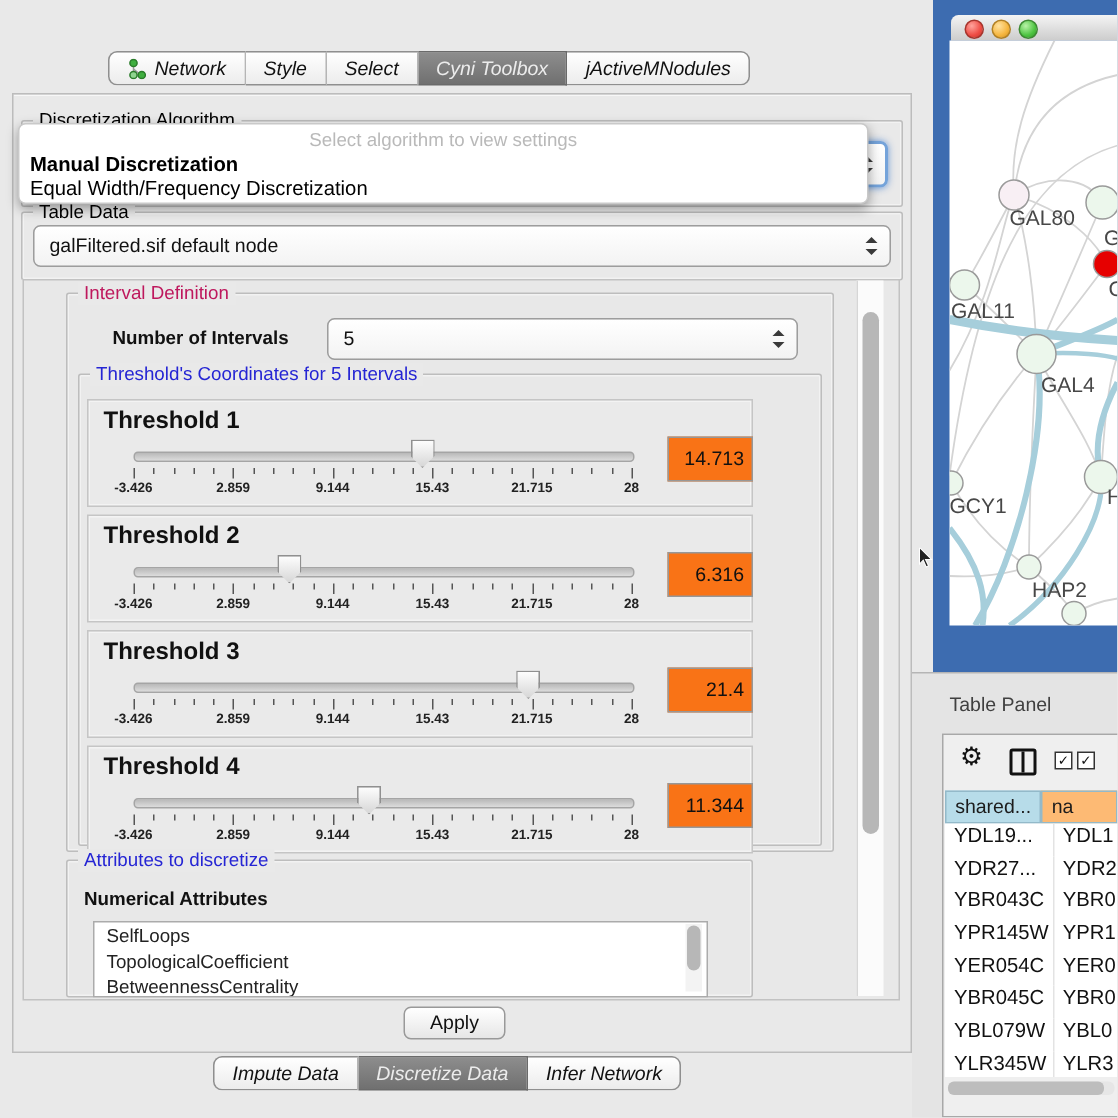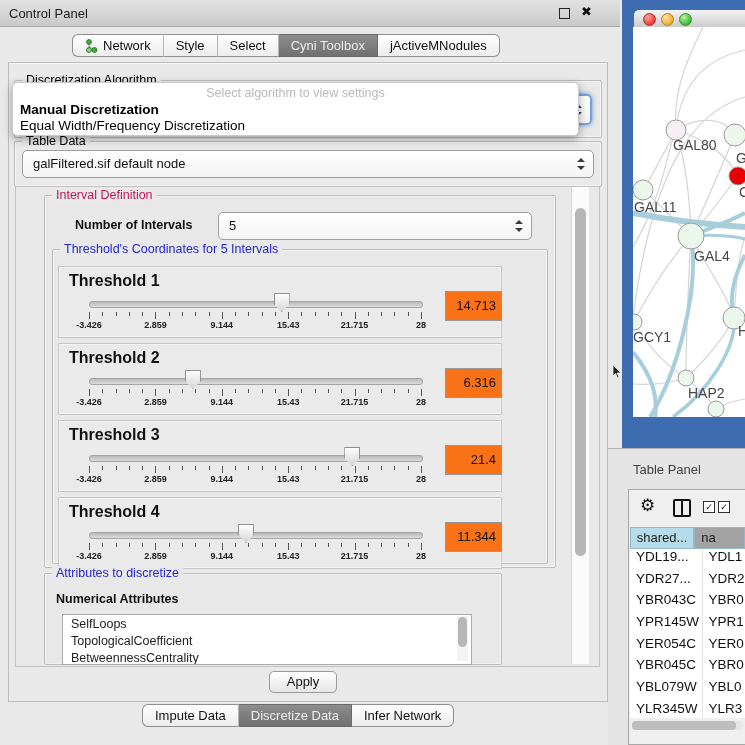--- a/index.html
+++ b/index.html
@@ -8,21 +8,21 @@
   .abs{position:absolute;}
 
   
   #control-panel{left:0;top:0;width:620px;height:745px;background:#e9e9e9;}
   #cp-titlebar{left:0;top:0;width:620px;height:26px;background:linear-gradient(#e2e2e2,#c9c9c9);border-bottom:1px solid #a9a9a9;}
   #cp-title{left:9px;top:6px;font-size:13px;color:#1b1b1b;}
   #float-btn{left:559px;top:8px;width:9px;height:9px;border:1.5px solid #222;background:transparent;}
   #close-btn{left:581px;top:4px;font-size:13px;font-weight:bold;color:#111;}
 
   
-  .tabrow{display:flex;}
+  .tabrow{display:flex;font-style:italic;}
   #top-tabs{left:72px;top:34px;height:23px;}
   .tab{display:flex;align-items:center;gap:5px;padding:0 12px;font-size:13px;color:#111;
        background:linear-gradient(#ffffff,#ececec);border-top:1px solid #8f8f8f;border-bottom:1px solid #8f8f8f;border-right:1px solid #b5b5b5;height:21px;}
   .tab:first-child{border-left:1px solid #8f8f8f;border-radius:6px 0 0 6px;}
   .tab:last-child{border-right:1px solid #8f8f8f;border-radius:0 6px 6px 0;}
   .tab.active{background:linear-gradient(#8d8d8d,#707070);color:#ececec;border-color:#6a6a6a;}
 
   
   #outer-panel{left:8px;top:62px;width:598px;height:638px;border:1px solid #bcbcbc;box-shadow:inset 0 1px 0 #f7f7f7;background:#e9e9e9;}
 
@@ -99,40 +99,35 @@
   #tp-panel{left:20px;top:40px;width:117px;height:254px;background:#efefef;border:1px solid #a8a8a8;}
   .tp-icon{position:absolute;color:#111;}
   #gear-icon{left:11px;top:5px;font-size:17px;}
   #split-icon{left:44px;top:9px;width:14px;height:14px;border:2px solid #111;border-radius:2px;}
   #split-icon:after{content:"";position:absolute;left:6px;top:0;width:2px;height:14px;background:#111;}
   .cb{position:absolute;top:11px;width:10px;height:10px;border:1.5px solid #333;font-size:9px;line-height:10px;text-align:center;color:#111;background:#fff;}
   #cb1{left:74px;} #cb2{left:89px;}
   #tp-header{left:1px;top:37px;width:115px;height:22px;display:flex;}
   .th-cell{box-sizing:border-box;border:1px solid #93b9c9;font-size:13px;color:#1c1c1c;text-align:center;line-height:20px;overflow:hidden;white-space:nowrap;}
   .th-cell.c1{width:76px;background:#b7dcе9;background:#b7dce9;}
-  .th-cell.c2{width:59px;background:#a3a3a3;text-align:left;padding-left:6px;}
+  .th-cell.c2{width:59px;background:#fdba74;text-align:left;padding-left:6px;}
   #tp-rows{left:1px;top:59px;width:115px;height:169px;background:#fff;overflow:hidden;}
   .tp-row{display:flex;height:21.7px;}
   .tp-cell{font-size:13.5px;color:#111;white-space:nowrap;overflow:hidden;}
   .tp-cell.c1{width:70px;padding-left:6px;}
   .tp-cell.c2{width:39px;padding-left:6px;border-left:1px solid #e3e3e3;}
   #hscroll{left:3px;top:231px;width:111px;height:9px;background:#e6e6e6;border-radius:4px;}
   #hscroll-thumb{left:0;top:0;width:104px;height:9px;background:#bdbdbd;border-radius:4px;}
 </style>
 </head>
 <body>
 
 <div id="stage">
 
   <div class="abs" id="control-panel">
-    <div class="abs" id="cp-titlebar">
-      <span class="abs" id="cp-title">Control Panel</span>
-      <span class="abs" id="float-btn"></span>
-      <span class="abs" id="close-btn">✖</span>
-    </div>
 
     <div class="abs tabrow" id="top-tabs">
       <div class="tab">
         <svg width="13" height="14">
           <line x1="4" y1="3" x2="4" y2="11" stroke="#9a9a9a" stroke-width="1"></line>
           <line x1="4" y1="7" x2="9" y2="11" stroke="#9a9a9a" stroke-width="1"></line>
           <circle cx="4" cy="3" r="2.4" fill="#3fae3f" stroke="#2b7c2b"></circle>
           <circle cx="4" cy="11" r="2.4" fill="#8fd48f" stroke="#2b7c2b"></circle>
           <circle cx="9.5" cy="11" r="2.4" fill="#3fae3f" stroke="#2b7c2b"></circle>
         </svg>

